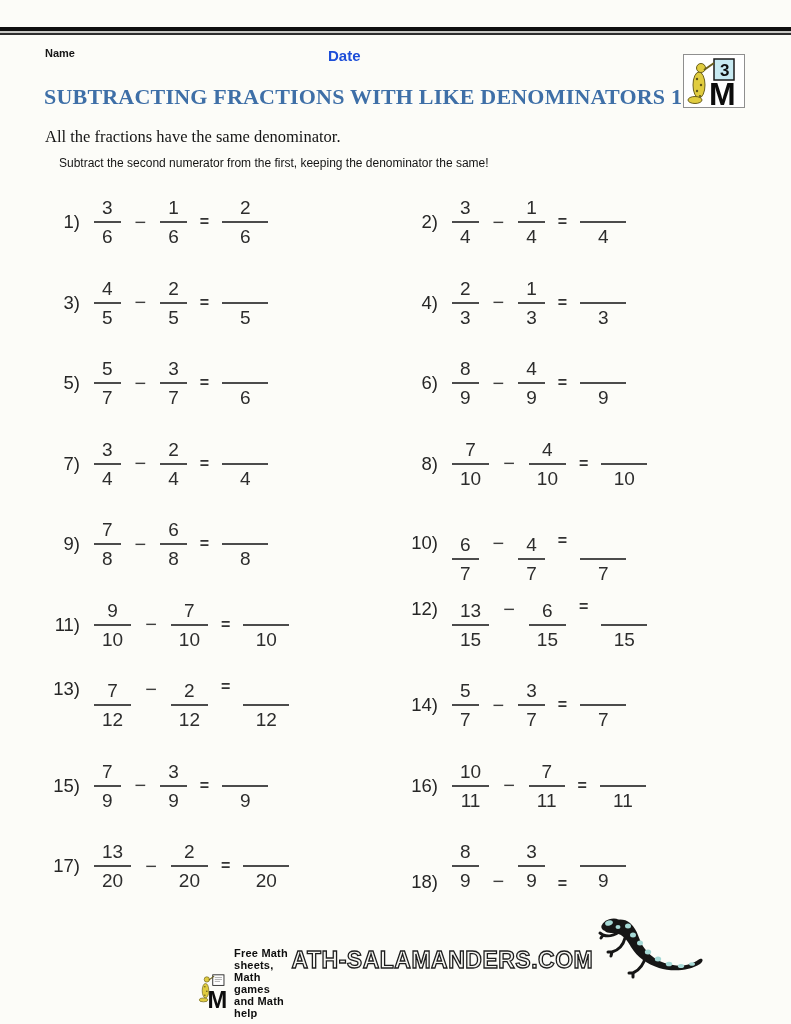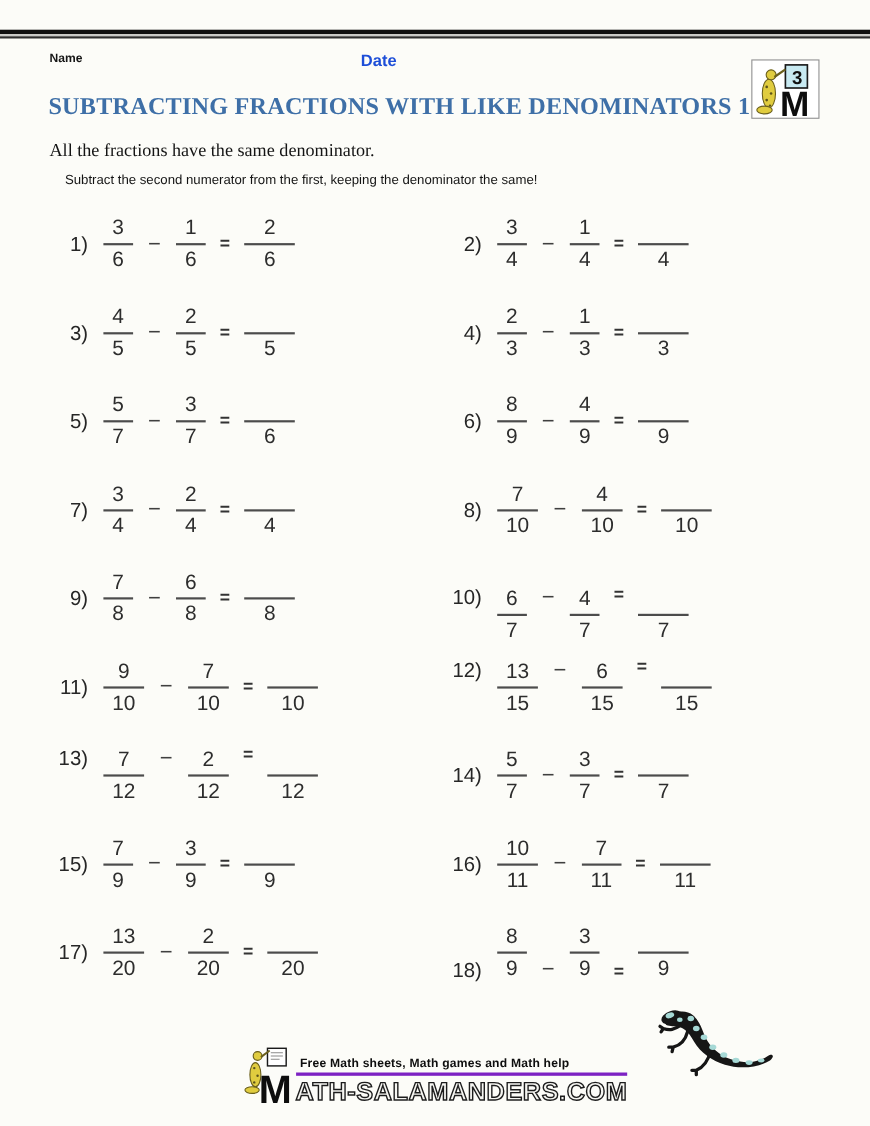--- a/index.html
+++ b/index.html
@@ -54,21 +54,21 @@
   .frac.ans .bar{min-width:46px;border-top-width:2px;}
   .frac.ans .n{min-height:25px;}
   .op-minus{font-size:20px;color:#3f3f3f;margin:0 14px;flex:0 0 auto;}
   .op-eq{font-size:16px;font-weight:700;color:#333;margin:0 13px;flex:0 0 auto;}
 
   
   .footer-brand{
     position:absolute;left:50%;top:947px;transform:translateX(-50%);
     display:flex;align-items:flex-end;
   }
-  .brand-text{display:flex;flex-direction:column;margin-left:2px;}
+  .brand-text{display:flex;flex-direction:row;margin-left:2px;}
   .tagline{font-size:11px;font-weight:700;color:#0e0e0e;letter-spacing:0.2px;padding-left:4px;}
   .purple-bar{height:3.5px;background:#7d22c3;margin:2px 0 1px;}
   .site{
     font-size:23px;font-weight:800;letter-spacing:0.5px;line-height:26px;
     color:#f6f6f2;-webkit-text-stroke:1.3px #1c1c1c;white-space:nowrap;
   }
   .lizard{position:absolute;left:596px;top:910px;}
 </style>
 </head>
 <body>

